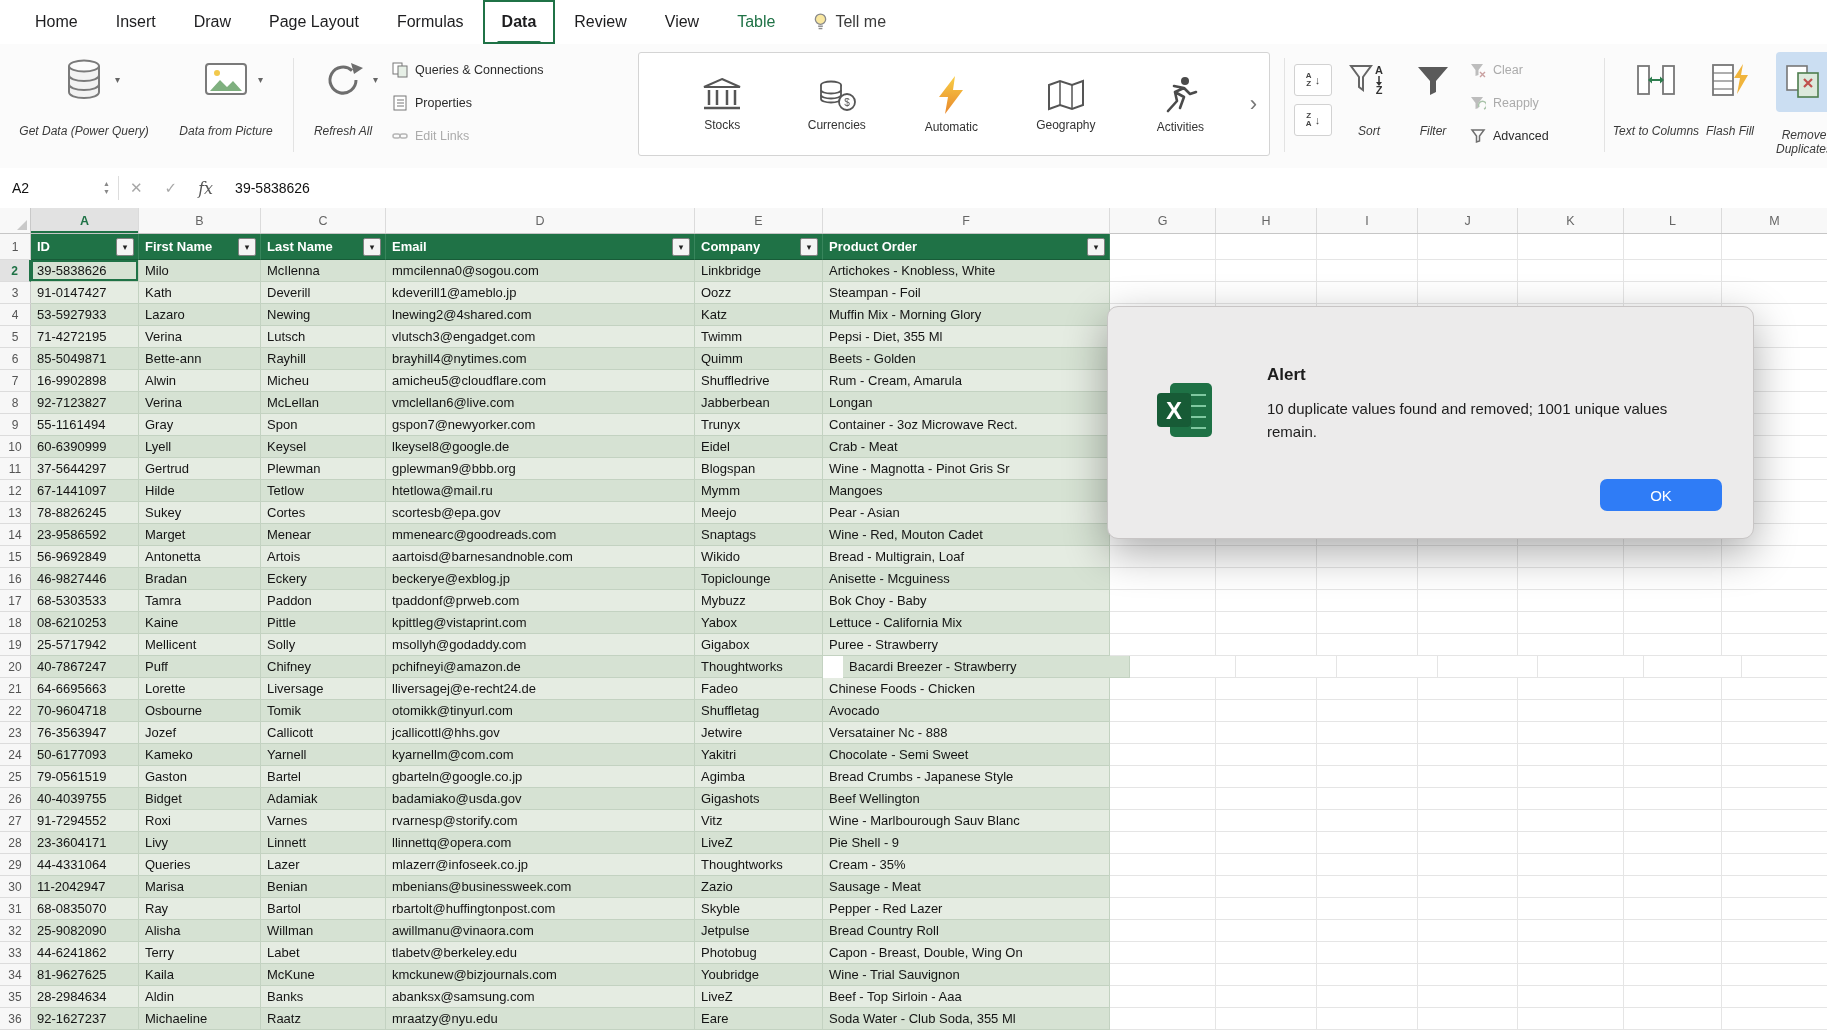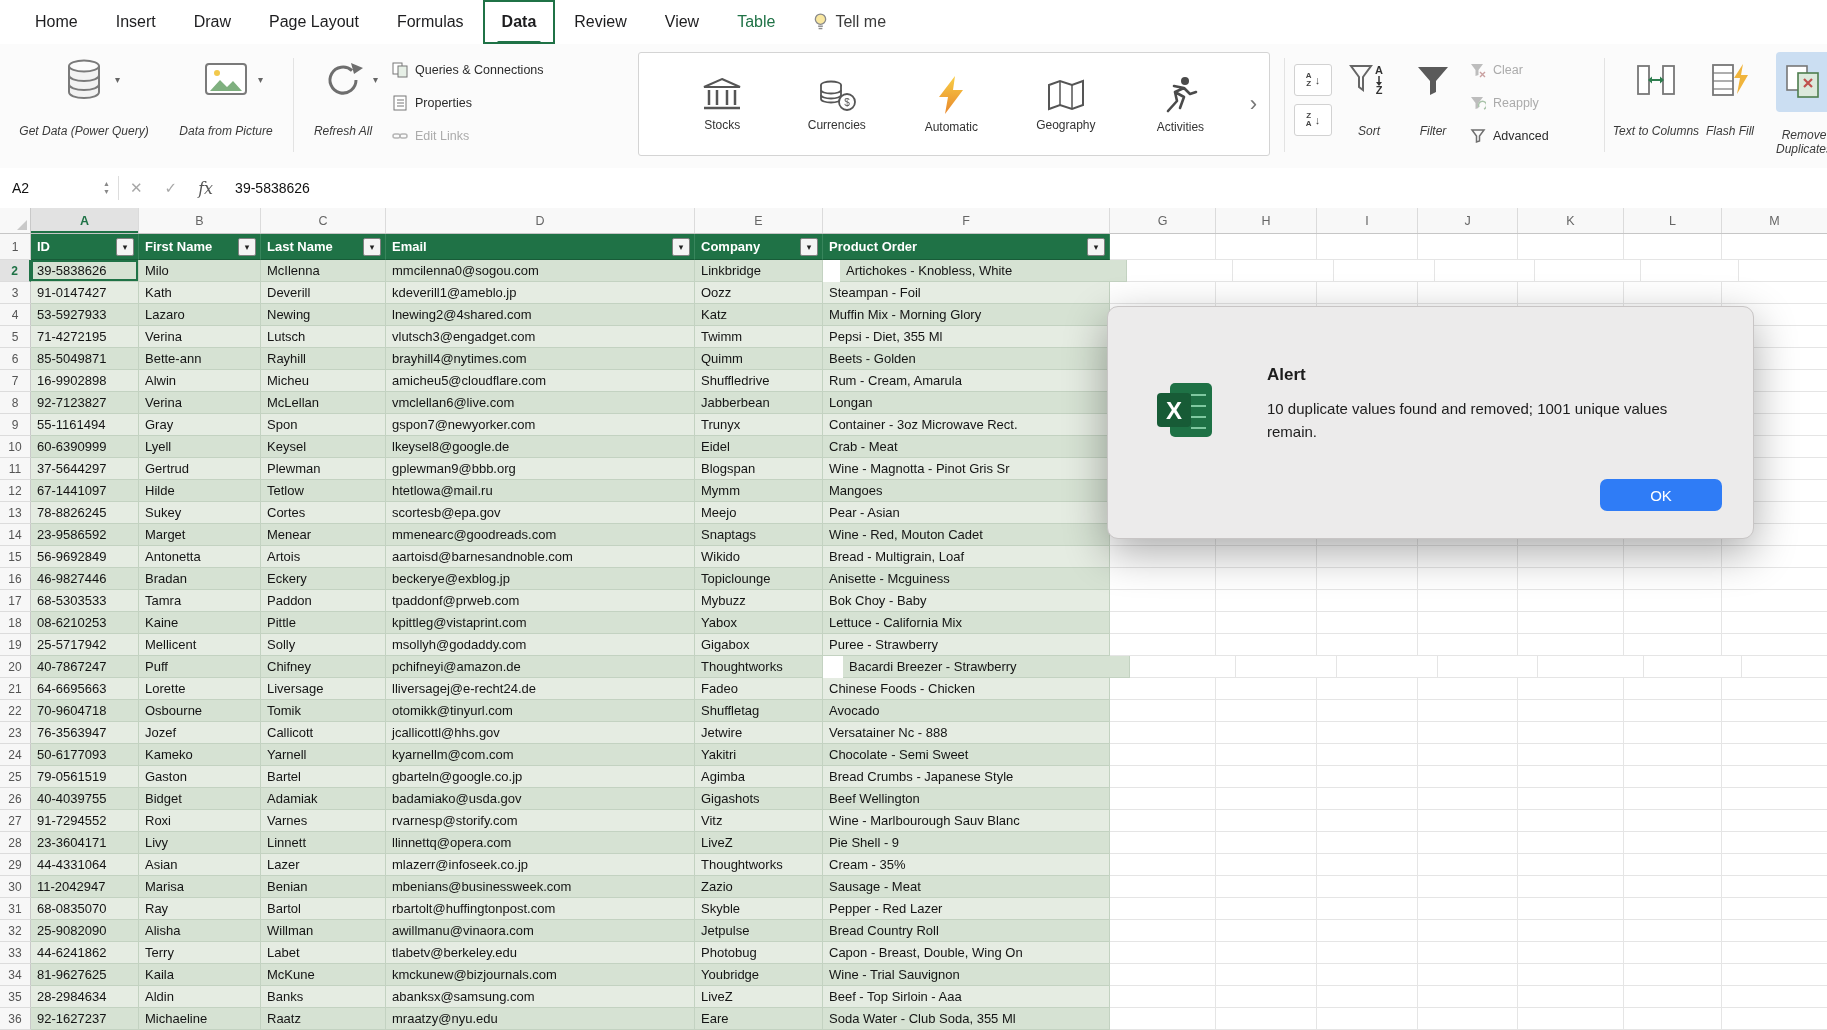--- a/index.html
+++ b/index.html
@@ -415,21 +415,21 @@
           <div class="cell empty" style="width: 98px;"></div>
           <div class="cell empty" style="width: 106px;"></div>
         </div>
         <div class="srow band-a">
           <div class="gutter selrow">2</div>
           <div class="cell tcell active" style="width: 108px;">39-5838626</div>
           <div class="cell tcell" style="width: 122px;">Milo</div>
           <div class="cell tcell" style="width: 125px;">McIlenna</div>
           <div class="cell tcell" style="width: 309px;">mmcilenna0@sogou.com</div>
           <div class="cell tcell" style="width: 128px;">Linkbridge</div>
-          <div class="cell tcell" style="width: 287px; margin-left: 17px;">Artichokes - Knobless, White</div>
+          <div class="cell tcell" style="width: 287px;">Artichokes - Knobless, White</div>
           <div class="cell empty" style="width: 106px;"></div>
           <div class="cell empty" style="width: 101px;"></div>
           <div class="cell empty" style="width: 101px;"></div>
           <div class="cell empty" style="width: 100px;"></div>
           <div class="cell empty" style="width: 106px;"></div>
           <div class="cell empty" style="width: 98px;"></div>
           <div class="cell empty" style="width: 106px;"></div>
         </div>
         <div class="srow band-b">
           <div class="gutter">3</div>
@@ -843,21 +843,21 @@
           <div class="cell empty" style="width: 101px;"></div>
           <div class="cell empty" style="width: 101px;"></div>
           <div class="cell empty" style="width: 100px;"></div>
           <div class="cell empty" style="width: 106px;"></div>
           <div class="cell empty" style="width: 98px;"></div>
           <div class="cell empty" style="width: 106px;"></div>
         </div>
         <div class="srow band-b">
           <div class="gutter">29</div>
           <div class="cell tcell" style="width: 108px;">44-4331064</div>
-          <div class="cell tcell" style="width: 122px;">Asian</div>
+          <div class="cell tcell" style="width: 122px;">Queries</div>
           <div class="cell tcell" style="width: 125px;">Lazer</div>
           <div class="cell tcell" style="width: 309px;">mlazerr@infoseek.co.jp</div>
           <div class="cell tcell" style="width: 128px;">Thoughtworks</div>
           <div class="cell tcell" style="width: 287px;">Cream - 35%</div>
           <div class="cell empty" style="width: 106px;"></div>
           <div class="cell empty" style="width: 101px;"></div>
           <div class="cell empty" style="width: 101px;"></div>
           <div class="cell empty" style="width: 100px;"></div>
           <div class="cell empty" style="width: 106px;"></div>
           <div class="cell empty" style="width: 98px;"></div>

